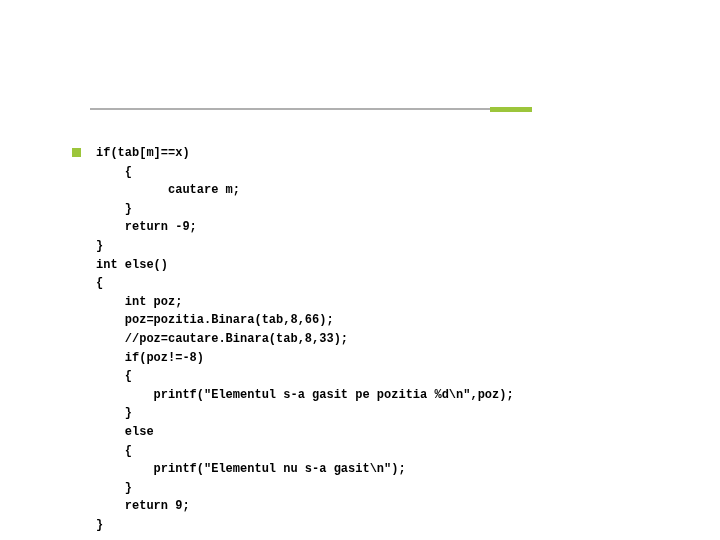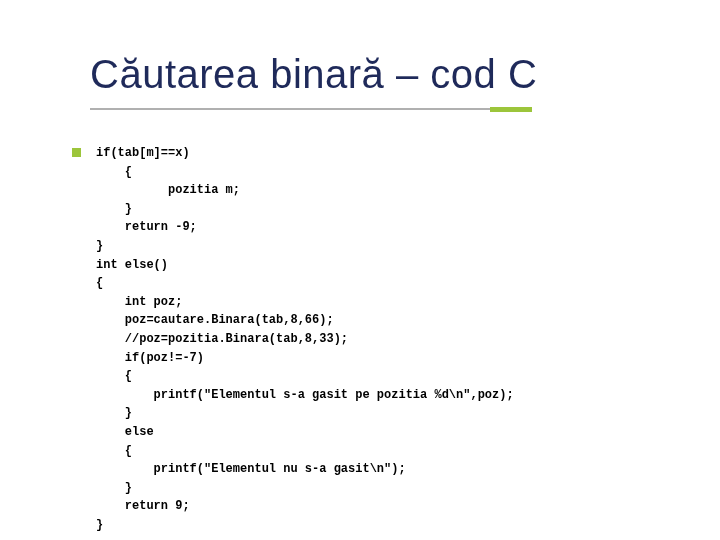--- a/index.html
+++ b/index.html
@@ -10,40 +10,37 @@
   .underline { position: absolute; left: 90px; top: 108px; width: 460px; height: 3px; }
   .underline .gray { position: absolute; left: 0; top: 0; width: 400px; height: 2px; background: #b0b0b0; }
   .underline .green { position: absolute; left: 400px; top: -1px; width: 42px; height: 5px; background: #9cc53b; }
   .bullet { position: absolute; left: 72px; top: 148px; width: 9px; height: 9px; background: #9cc53b; }
   .code { position: absolute; left: 96px; top: 144px; right: 30px; font-family: "Courier New", Courier, monospace; font-size: 12px; font-weight: bold; color: #000; line-height: 1.55; white-space: pre; }
 </style>
 </head>
 <body>
 
 <div class="slide">
-  <div class="title-wrap">
-    <div class="title">Căutarea binară – cod C</div>
-  </div>
   <div class="underline">
     <div class="gray"></div>
     <div class="green"></div>
   </div>
   <div class="bullet"></div>
   <div class="code"><span>if(tab[m]==x)</span>
 <span>    {</span>
-<span>          pozitia m;</span>
+<span>          cautare m;</span>
 <span>    }</span>
 <span>    return -9;</span>
 <span>}</span>
 <span>int else()</span>
 <span>{</span>
 <span>    int poz;</span>
-<span>    poz=cautare.Binara(tab,8,66);</span>
-<span>    //poz=pozitia.Binara(tab,8,33);</span>
-<span>    if(poz!=-7)</span>
+<span>    poz=pozitia.Binara(tab,8,66);</span>
+<span>    //poz=cautare.Binara(tab,8,33);</span>
+<span>    if(poz!=-8)</span>
 <span>    {</span>
 <span>        printf("Elementul s-a gasit pe pozitia %d\n",poz);</span>
 <span>    }</span>
 <span>    else</span>
 <span>    {</span>
 <span>        printf("Elementul nu s-a gasit\n");</span>
 <span>    }</span>
 <span>    return 9;</span>
 <span>}</span></div>
 </div>

